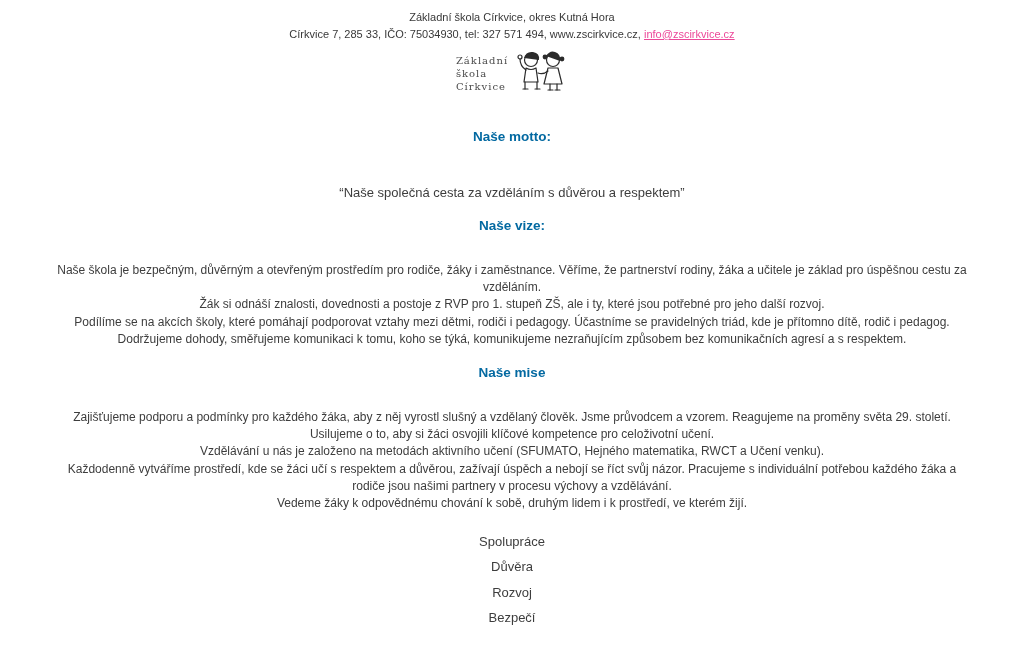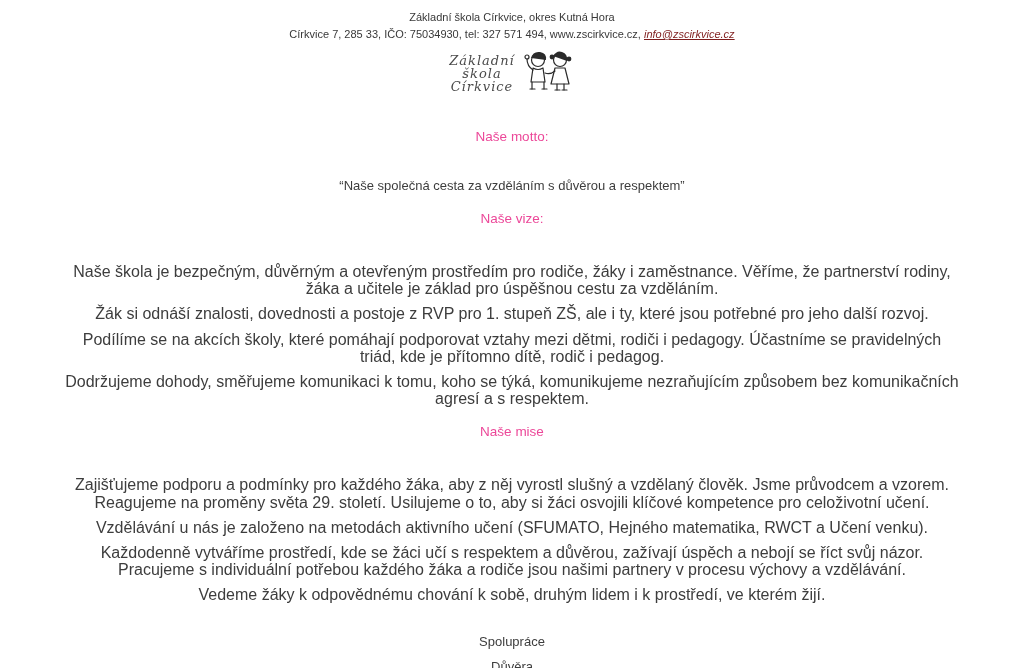--- a/index.html
+++ b/index.html
@@ -19,63 +19,61 @@
     margin: 0 auto;
     padding-top: 9px;
     text-align: center;
   }
   .hdr-line {
     font-size: 11px;
     line-height: 17px;
     color: #383838;
   }
   .email-link {
-    color: #7f1d1d;
-    font-style: italic;
+    color: #ec4899;
     text-decoration: underline;
     cursor: pointer;
   }
   .logo-wrap {
     margin: 5px 0 2px 0;
     height: 64px;
     display: flex;
     align-items: flex-start;
     justify-content: center;
   }
   .logo {
     display: flex;
     align-items: flex-start;
     gap: 4px;
   }
   .logo-script {
     font-family: "DejaVu Serif", serif;
-    font-style: italic;
-    font-size: 13px;
+    font-size: 10px;
     line-height: 13px;
     color: #4a4a4a;
-    text-align: center;
+    text-align: left;
     padding-top: 6px;
     letter-spacing: 1px;
   }
   .heading {
     font-size: 13.5px;
-    font-weight: normal;
-    color: #ec4899;
+    font-weight: bold;
+    color: #0369a1;
     margin: 16px 0 15px 0;
     line-height: 17px;
   }
   .quote {
     font-size: 13px;
     line-height: 17px;
-    margin: 4px;
+    margin: 11px;
   }
   .para {
-    font-size: 16px;
+    font-size: 12px;
     line-height: 17.2px;
-    margin: 8px;
+    margin: 0;
   }
   .values-list {
     font-size: 13px;
     line-height: 17.2px;
   }
   .values-list div { margin: 8px; }
   .spacer-sm { height: 13px; }
 </style>
 </head>
 <body>

